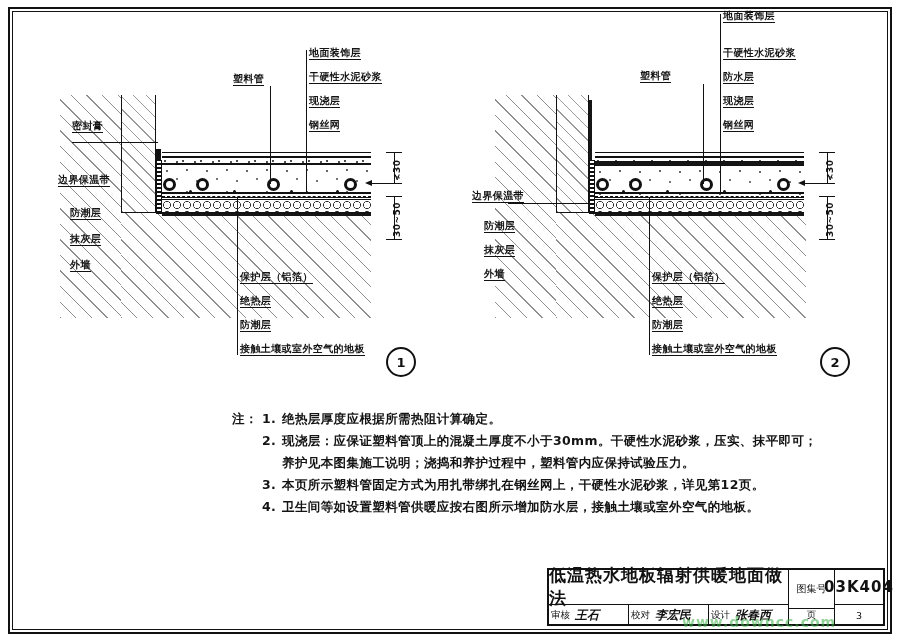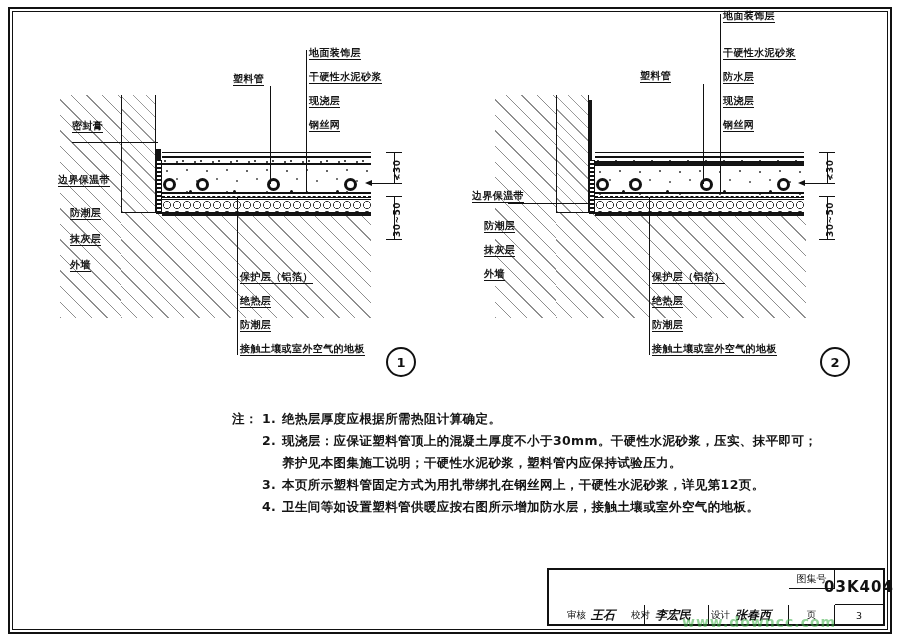--- a/index.html
+++ b/index.html
@@ -132,26 +132,26 @@
   .note-row{display:flex;font-size:12.5px;line-height:22px;color:#141414;font-weight:600;letter-spacing:0.4px;}
   .note-head{width:30px;flex:none;}
   .note-num{width:20px;flex:none;}
   .note-txt{flex:1;}
   .note-cont{padding-left:50px;font-size:12.5px;line-height:22px;font-weight:600;letter-spacing:0.4px;color:#141414;}
 
   
   .tb{position:absolute;left:547px;top:568px;width:338px;height:58px;border:2px solid #111;box-sizing:border-box;}
   .tb-main{position:absolute;left:0;top:0;width:240px;height:35px;border-right:1px solid #111;border-bottom:1px solid #111;box-sizing:border-box;display:flex;align-items:center;justify-content:center;}
   .tb-title{font-size:17px;font-weight:700;letter-spacing:1px;}
-  .tb-r1{position:absolute;left:240px;top:0;width:46px;height:19px;border-right:1px solid #111;border-bottom:1px solid #111;box-sizing:border-box;display:flex;align-items:center;justify-content:center;font-size:10px;}
+  .tb-r1{position:absolute;left:240px;top:0;width:46px;height:39px;border-right:1px solid #111;border-bottom:1px solid #111;box-sizing:border-box;display:flex;align-items:center;justify-content:center;font-size:10px;}
   .tb-r2{position:absolute;left:286px;top:0;right:0;height:35px;border-bottom:1px solid #111;box-sizing:border-box;display:flex;align-items:center;justify-content:center;font-size:15px;font-weight:700;letter-spacing:1px;}
   .tb-b{position:absolute;top:35px;height:21px;box-sizing:border-box;display:flex;align-items:center;font-size:9.5px;}
   .tb-cellk{padding:0 2px;font-size:9.5px;}
   .tb-sig{font-family:"DejaVu Serif","Liberation Serif",serif;font-style:italic;font-size:12px;font-weight:700;padding-left:3px;}
-  .tb-b1{left:16px;width:80px;border-right:1px solid #111;}
+  .tb-b1{left:0;width:80px;border-right:1px solid #111;}
   .tb-b2{left:80px;width:80px;border-right:1px solid #111;}
   .tb-b3{left:160px;width:80px;border-right:1px solid #111;}
   .tb-b4{left:240px;width:46px;border-right:1px solid #111;justify-content:center;}
   .tb-b5{left:286px;right:0;justify-content:center;}
 
   .watermark{
     position:absolute;left:676px;top:576px;width:224px;height:60px;
     pointer-events:none;
   }
   .wm-cn{
@@ -318,34 +318,37 @@
     <div class="note-row">
       <div class="note-head">注：</div>
       <div class="note-num">1.</div>
       <div class="note-txt">绝热层厚度应根据所需热阻计算确定。</div>
     </div>
     <div class="note-row">
       <div class="note-head"></div>
       <div class="note-num">2.</div>
       <div class="note-txt">现浇层：应保证塑料管顶上的混凝土厚度不小于30mm。干硬性水泥砂浆，压实、抹平即可；</div>
     </div>
-    <div class="note-cont">养护见本图集施工说明；干硬性水泥砂浆，塑料管内应保持试验压力。</div>
+    <div class="note-cont">养护见本图集施工说明；浇捣和养护过程中，塑料管内应保持试验压力。</div>
     <div class="note-row">
       <div class="note-head"></div>
       <div class="note-num">3.</div>
       <div class="note-txt">本页所示塑料管固定方式为用扎带绑扎在钢丝网上，干硬性水泥砂浆，详见第12页。</div>
     </div>
     <div class="note-row">
       <div class="note-head"></div>
       <div class="note-num">4.</div>
       <div class="note-txt">卫生间等如设置塑料管供暖应按右图所示增加防水层，接触土壤或室外空气的地板。</div>
     </div>
   </div>
 
   <div class="tb">
+    <div class="tb-main">
+      <span class="tb-title">低温热水地板辐射供暖地面做法</span>
+    </div>
     <div class="tb-r1">图集号</div>
     <div class="tb-r2">03K404</div>
 
     <div class="tb-b tb-b1">
       <span class="tb-cellk">审核</span>
       <span class="tb-sig">王石</span>
     </div>
     <div class="tb-b tb-b2">
       <span class="tb-cellk">校对</span>
       <span class="tb-sig">李宏民</span>

